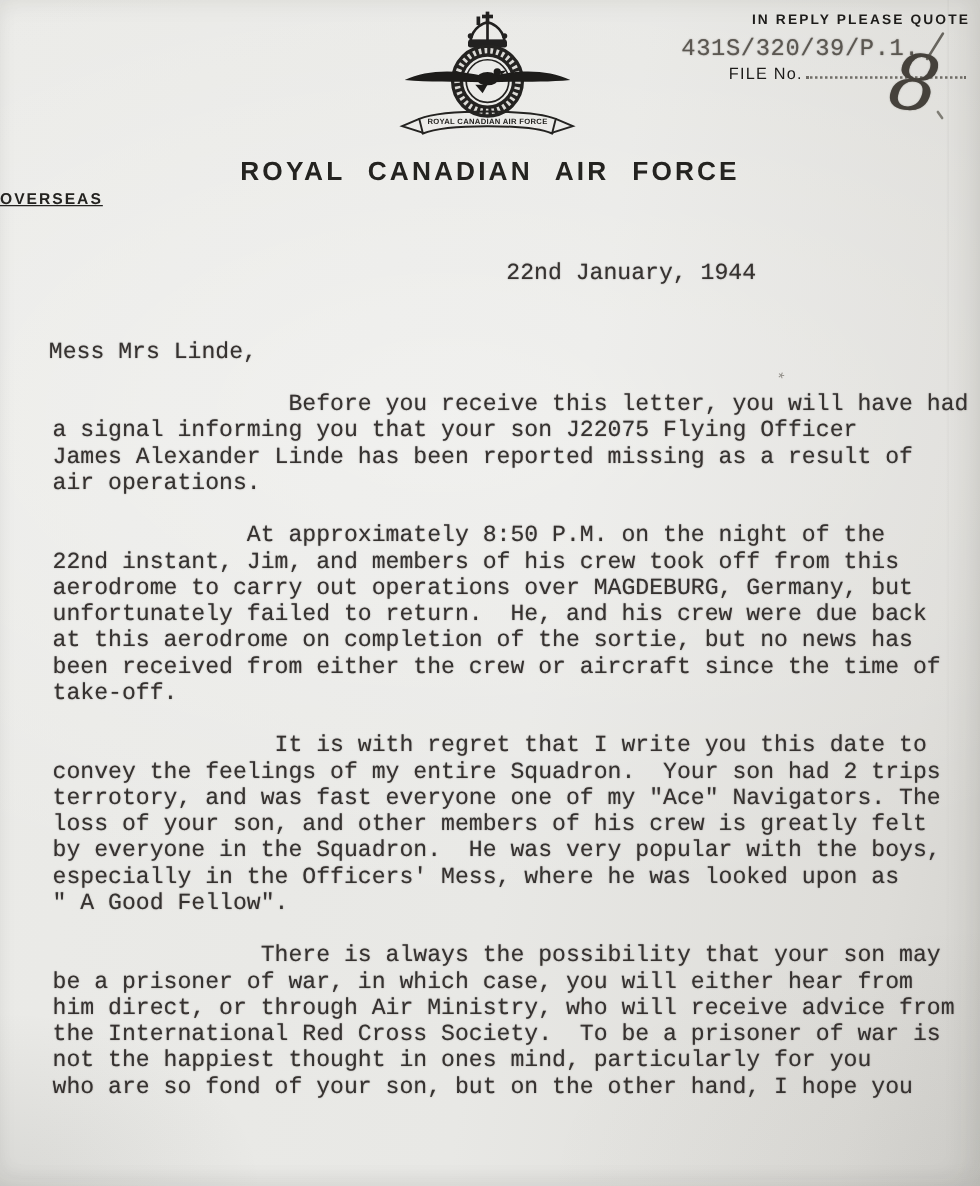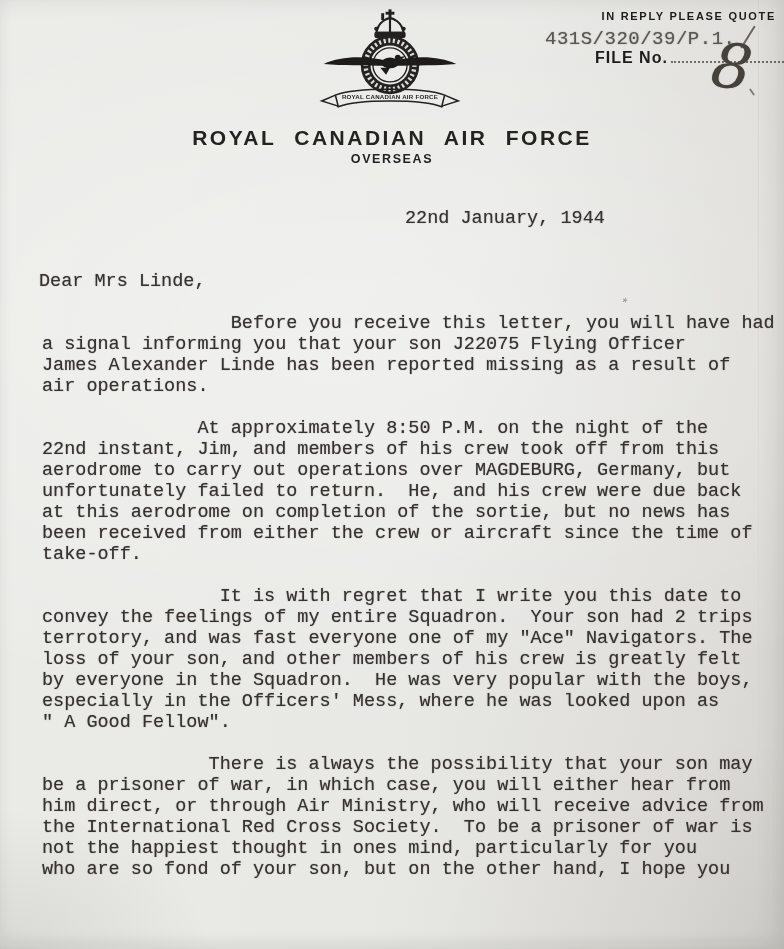--- a/index.html
+++ b/index.html
@@ -26,21 +26,21 @@
   .file-ref {
     position: absolute; left: 545px; top: 28px;
     font-family: "Liberation Mono", monospace;
     font-size: 19px; letter-spacing: 0.5px;
     color: #5b5751;
     text-shadow: 0 0 1.2px rgba(91,87,81,0.7);
     text-align: center;
   }
   .file-no-row { position: absolute; left: 583px; top: 49px; white-space: nowrap; }
   .file-no-label {
-    font-size: 16px; font-weight: bold; letter-spacing: 1px; color: #1d1c1a; margin-left: 12px;
+    font-size: 13px; font-weight: normal; letter-spacing: 1px; color: #1d1c1a;
   }
   .dotted-leader {
     display: inline-block; width: 128px; height: 12px;
     border-bottom: 2px dotted #4a463f; margin-left: 3px; opacity: 0.75;
   }
   .handwritten-no {
     position: absolute; left: 712px; top: 30px;
     font-family: "DejaVu Serif", serif; font-style: italic;
     font-size: 62px; font-weight: normal; color: #45413b;
     transform: rotate(9deg);
@@ -59,23 +59,23 @@
 
   .org-name {
     position: absolute; left: 0; top: 126px; width: 100%;
     text-align: center;
     font-size: 21px; font-weight: bold;
     letter-spacing: 2.5px; word-spacing: 10px;
     color: #242320;
   }
   .org-subtitle {
     position: absolute; left: 0; top: 152px; width: 100%;
-    text-align: center;
     font-size: 12.5px; font-weight: bold; letter-spacing: 1.6px;
     color: #242320;
+    text-decoration: underline;
   }
 
   
   .letter-body {
     position: absolute; left: 30px; top: 208px; right: 6px;
     font-family: "Liberation Mono", monospace;
     font-size: 18.5px; line-height: 21px;
     color: #363230;
     text-shadow: 0 0 1.1px rgba(54,50,48,0.55);
   }
@@ -147,21 +147,21 @@
   </svg>
 
   <div class="org-name">ROYAL CANADIAN AIR FORCE</div>
   <div class="org-subtitle">OVERSEAS</div>
 
   <div class="smudge">*</div>
   <div class="fold-line"></div>
 
   <div class="letter-body">
     <div class="date-line">22nd January, 1944</div>
-    <div class="salutation">Dear Mrs Linde,</div>
+    <div class="salutation">Mess Mrs Linde,</div>
     <div id="paragraphs">
         <div class="paragraph">
           <div class="typed-line">                 Before you receive this letter, you will have had</div>
           <div class="typed-line">a signal informing you that your son J22075 Flying Officer</div>
           <div class="typed-line">James Alexander Linde has been reported missing as a result of</div>
           <div class="typed-line">air operations.</div>
         </div>
         <div class="paragraph">
           <div class="typed-line">              At approximately 8:50 P.M. on the night of the</div>
           <div class="typed-line">22nd instant, Jim, and members of his crew took off from this</div>

